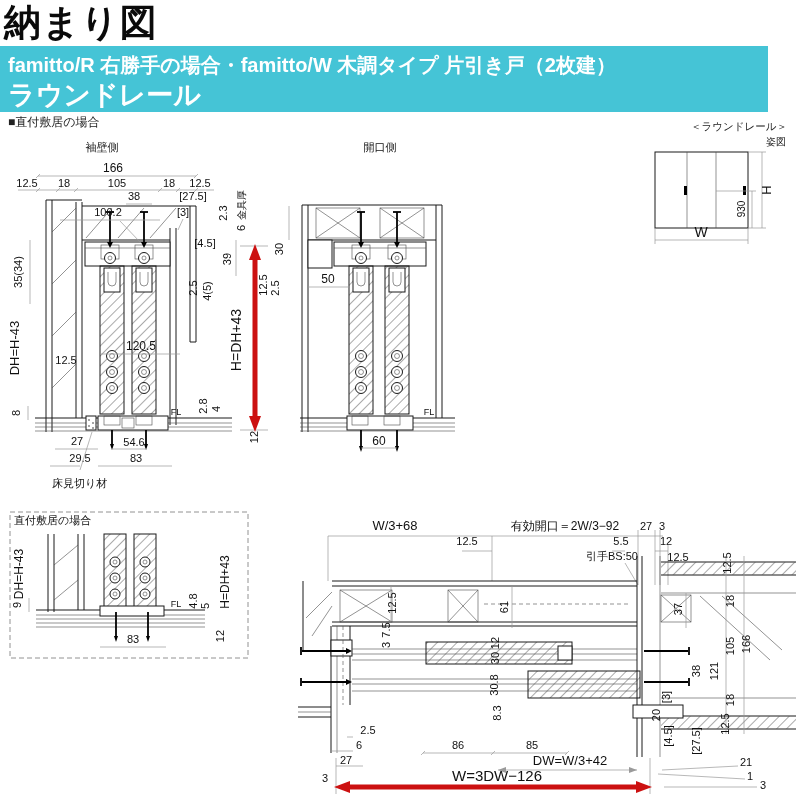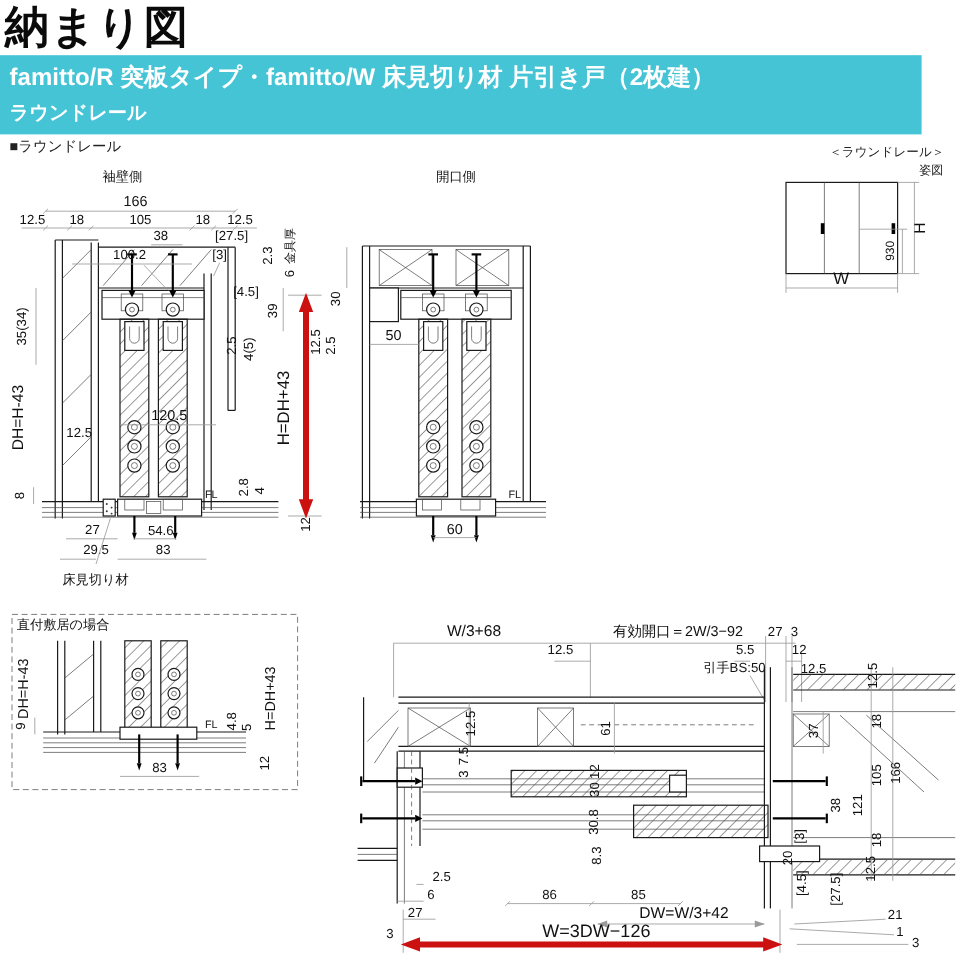--- a/index.html
+++ b/index.html
@@ -3,21 +3,21 @@
 <meta charset="utf-8">
 <style>
   html,body{margin:0;padding:0;background:#fff;}
   #stage{position:relative;width:800px;height:800px;background:#fff;overflow:hidden;
          font-family:"Liberation Sans",sans-serif;}
   #page-title{position:absolute;left:4px;top:-2px;font-size:37px;font-weight:900;color:#0a0a0a;
               letter-spacing:1px;}
   #banner{position:absolute;left:0;top:46px;width:768px;height:66px;background:#45c4d6;color:#fff;
           padding:4px 0 0 8px;box-sizing:border-box;}
   #banner .l1{font-size:20px;font-weight:bold;line-height:30px;}
-  #banner .l2{font-size:16px;font-weight:bold;line-height:30px;}
+  #banner .l2{font-size:27px;font-weight:bold;line-height:30px;}
   #case-left{position:absolute;left:8px;top:114px;font-size:12px;color:#222;}
   #case-right{position:absolute;left:691px;top:120px;font-size:10.5px;color:#222;}
   svg{position:absolute;left:0;top:0;}
   .ln{stroke:#1a1a1a;stroke-width:1;fill:none;}
   .lnf{stroke:#1a1a1a;stroke-width:1;fill:#fff;}
   .thin{stroke:#4a4a4a;stroke-width:.6;fill:none;}
   .dash{stroke:#4a4a4a;stroke-width:.6;fill:none;stroke-dasharray:4 3;}
   .dim{stroke:#9a9a9a;stroke-width:.7;fill:none;}
   text{font-family:"Liberation Sans",sans-serif;fill:#111;text-anchor:middle;}
   .t9{font-size:9px;} .t10{font-size:10px;} .t11{font-size:11px;} .t12{font-size:12px;}
@@ -26,24 +26,24 @@
   .scr{stroke:#000;stroke-width:1.8;fill:none;}
   .red{stroke:#cc1111;stroke-width:5;fill:none;}
   .redf{fill:#cc1111;stroke:none;}
 </style>
 </head>
 <body>
 
 <div id="stage">
   <div id="page-title">納まり図</div>
   <div id="banner">
-    <div class="l1">famitto/R 突板タイプ・famitto/W 床見切り材 片引き戸（2枚建）</div>
+    <div class="l1">famitto/R 右勝手の場合・famitto/W 木調タイプ 片引き戸（2枚建）</div>
     <div class="l2">ラウンドレール</div>
   </div>
-  <div id="case-left">■ラウンドレール</div>
+  <div id="case-left">■直付敷居の場合</div>
   <div id="case-right">＜ラウンドレール＞</div>
 
   <svg width="800" height="800" viewBox="0 0 800 800">
     <defs>
       <pattern id="h1" patternUnits="userSpaceOnUse" width="7" height="7" patternTransform="rotate(45)">
         <line x1="0" y1="0" x2="0" y2="7" stroke="#555" stroke-width="1"></line>
       </pattern>
     </defs>
 
     <g>

